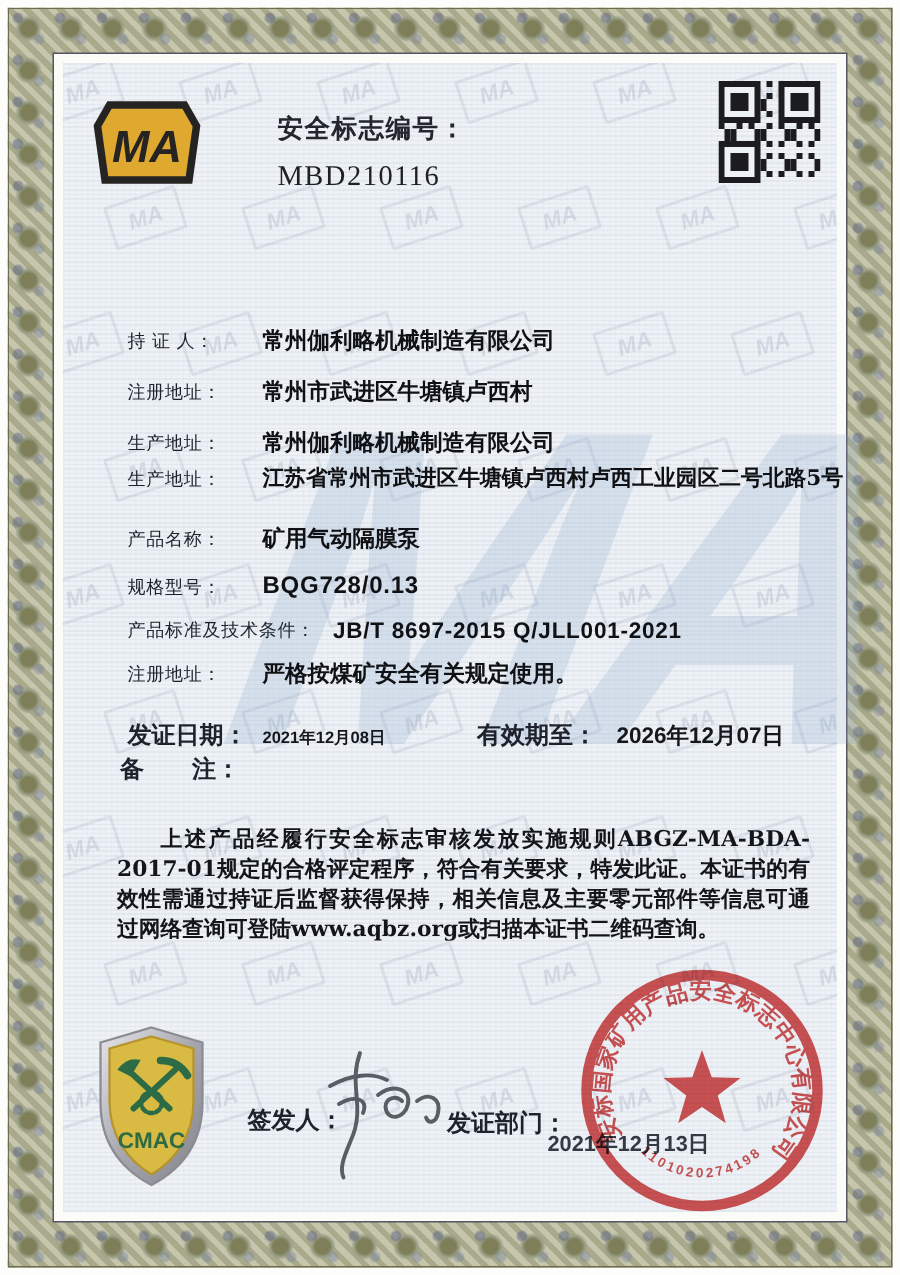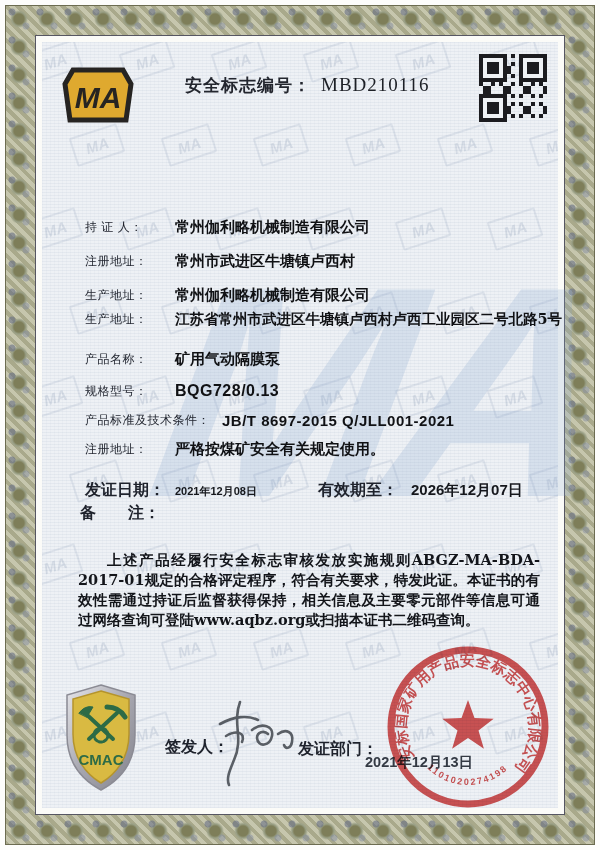--- a/index.html
+++ b/index.html
@@ -23,21 +23,21 @@
   .paper > *{position:absolute;}
   
   .wm-layer{inset:0;overflow:hidden;pointer-events:none;}
   .wm-tile{position:absolute;width:46px;height:26px;border:2px solid rgba(115,135,165,.15);
     color:rgba(115,135,165,.20);font:italic 900 15px "Liberation Sans",sans-serif;
     display:flex;align-items:center;justify-content:center;transform:rotate(-18deg);border-radius:2px;}
   .wm-big{left:120px;top:200px;font:italic 900 300px "Liberation Sans",sans-serif;
     color:rgba(130,165,205,.22);transform:skewX(-10deg);letter-spacing:-18px;line-height:1;pointer-events:none;}
   
   .ma-badge{left:20px;top:24px;width:72px;height:58px;}
-  .certno-line{left:143px;top:32px;display:flex;align-items:baseline;gap:10px;white-space:nowrap;}
+  .certno-line{left:143px;top:32px;display:flex;align-items:baseline;gap:10px;white-space:nowrap;flex-direction:column;}
   .certno-label{font-weight:bold;font-size:17px;color:#23262e;letter-spacing:1px;}
   .certno-value{font-family:"Liberation Serif",serif;font-size:19px;color:#1d2026;letter-spacing:1px;}
   .qr{left:437px;top:12px;width:68px;height:68px;}
   .title{left:0;top:90px;width:100%;text-align:center;font-size:32px;font-weight:900;
     color:#0e0e13;letter-spacing:5px;font-family:"Liberation Serif",serif;}
   
   .row{left:43px;display:flex;align-items:center;white-space:nowrap;}
   .row .lbl{font-weight:normal;font-size:12px;color:#1e222c;min-width:90px;letter-spacing:.5px;}
   .row .val{font-family:"DejaVu Serif",serif;font-weight:bold;font-size:15px;color:#101114;}
   .r1{top:176px}.r2{top:210px}.r3{top:244px}

